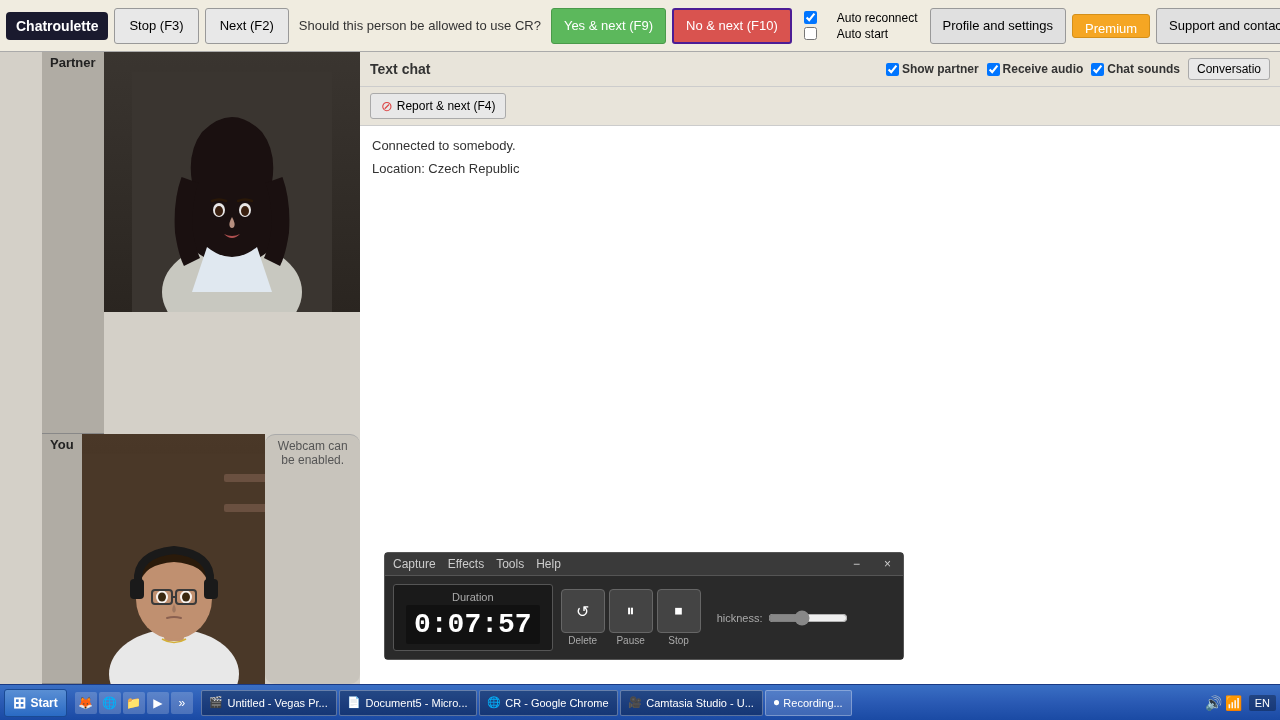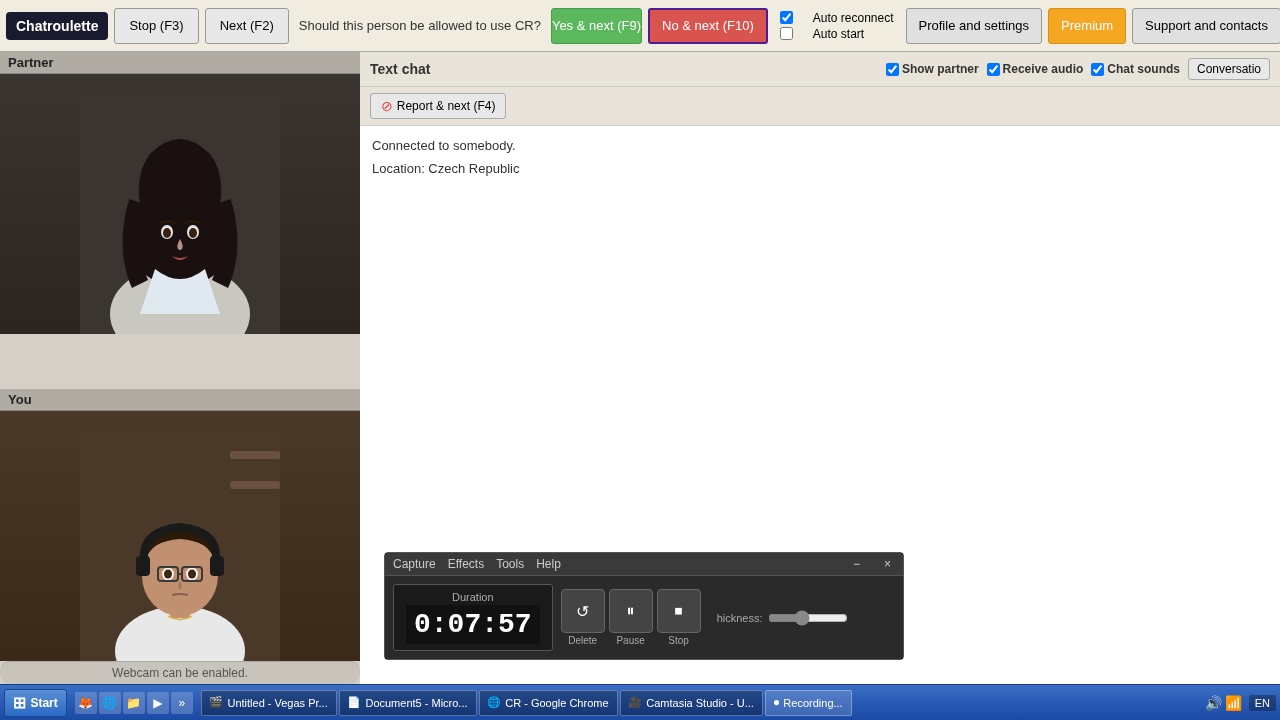--- a/index.html
+++ b/index.html
@@ -17,51 +17,51 @@
     .top-btn {
       background: #e8e8e8; border: 1px solid #999; border-radius: 3px;
       padding: 6px 14px; cursor: pointer; font-size: 13px; white-space: nowrap;
       height: 36px;
     }
     .question-text {
       font-size: 13px; color: #333; white-space: nowrap; margin: 0 4px;
     }
     .yes-btn {
       background: #5cb85c; color: white; border: 1px solid #4a9a4a;
-      border-radius: 3px; padding: 6px 0; cursor: pointer; font-size: 13px;
+      border-radius: 3px; padding: 6px 12px; cursor: pointer; font-size: 13px;
       height: 36px; white-space: nowrap;
     }
     .no-btn {
       background: #d9534f; color: white; border: 2px solid #4c1d95;
       border-radius: 3px; padding: 6px 12px; cursor: pointer; font-size: 13px;
       height: 36px; white-space: nowrap;
     }
     .checkbox-group { display: flex; flex-direction: column; gap: 2px; margin-left: 6px; }
     .checkbox-item { display: flex; align-items: center; gap: 20px; font-size: 12px; white-space: nowrap; }
     .spacer { flex: 1; }
     .profile-btn {
       background: #e0e0e0; border: 1px solid #999; border-radius: 3px;
       padding: 6px 12px; cursor: pointer; font-size: 13px; height: 36px; white-space: nowrap;
     }
     .premium-btn {
       background: #f5a623; color: white; border: 1px solid #d4901a;
       border-radius: 3px; padding: 6px 12px; cursor: pointer; font-size: 13px;
-      height: 36px; white-space: nowrap;
+      height: 24px; white-space: nowrap;
     }
     .support-btn {
       background: #e0e0e0; border: 1px solid #999; border-radius: 3px;
       padding: 6px 12px; cursor: pointer; font-size: 13px; height: 36px; white-space: nowrap;
     }
 
     
     #main { display: flex; height: calc(720px - 52px - 36px); }
 
     
     #left-panel { width: 360px; background: #d4d0c8; display: flex; flex-direction: column; }
-    .video-section { flex: 1; display: flex; flex-direction: column; }
+    .video-section { flex: 1; display: flex; flex-direction: row; margin-left: 42px; }
     .video-label {
       background: #b0aca4; color: #222; font-size: 13px; font-weight: bold;
       padding: 3px 8px; border-bottom: 1px solid #888;
     }
     .webcam-notice {
       text-align: center; color: #555; font-size: 12px;
       padding: 4px 8px; background: #c8c4bc; border-top: 1px solid #aaa; border-radius: 10px;
     }
 
     

